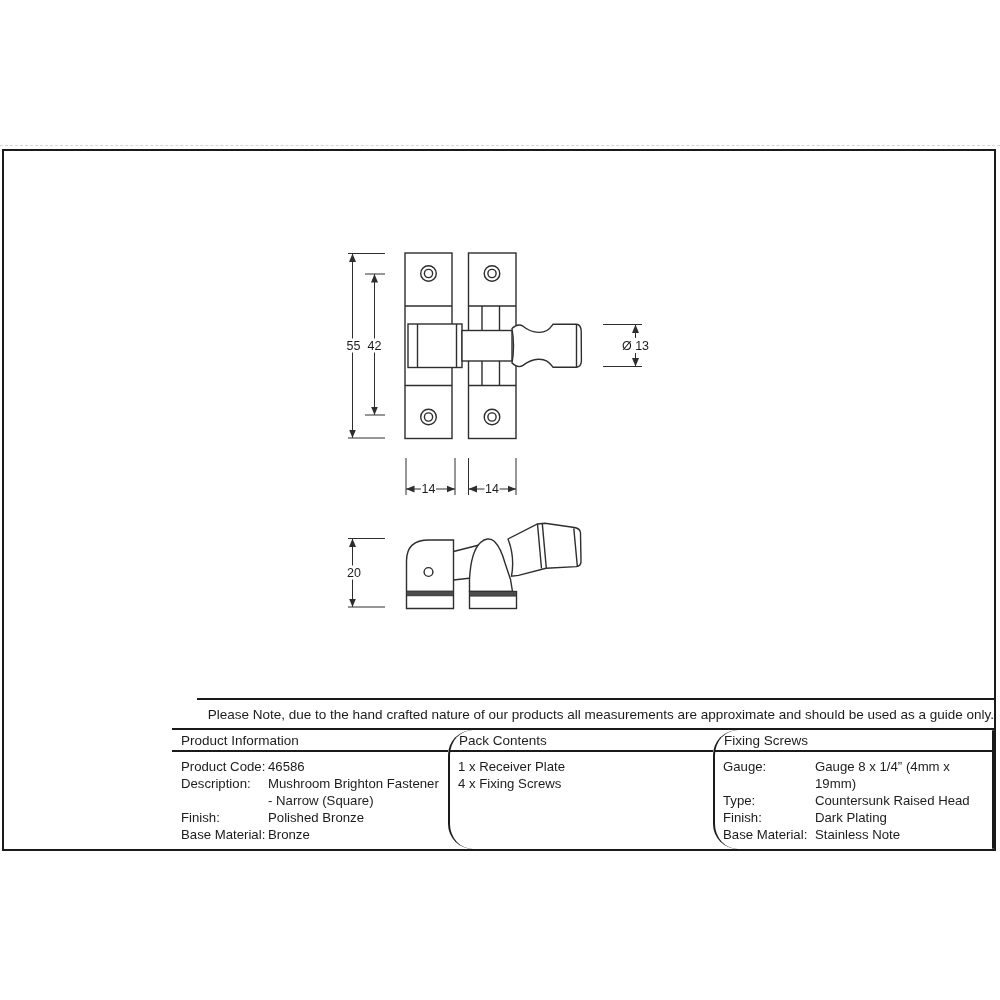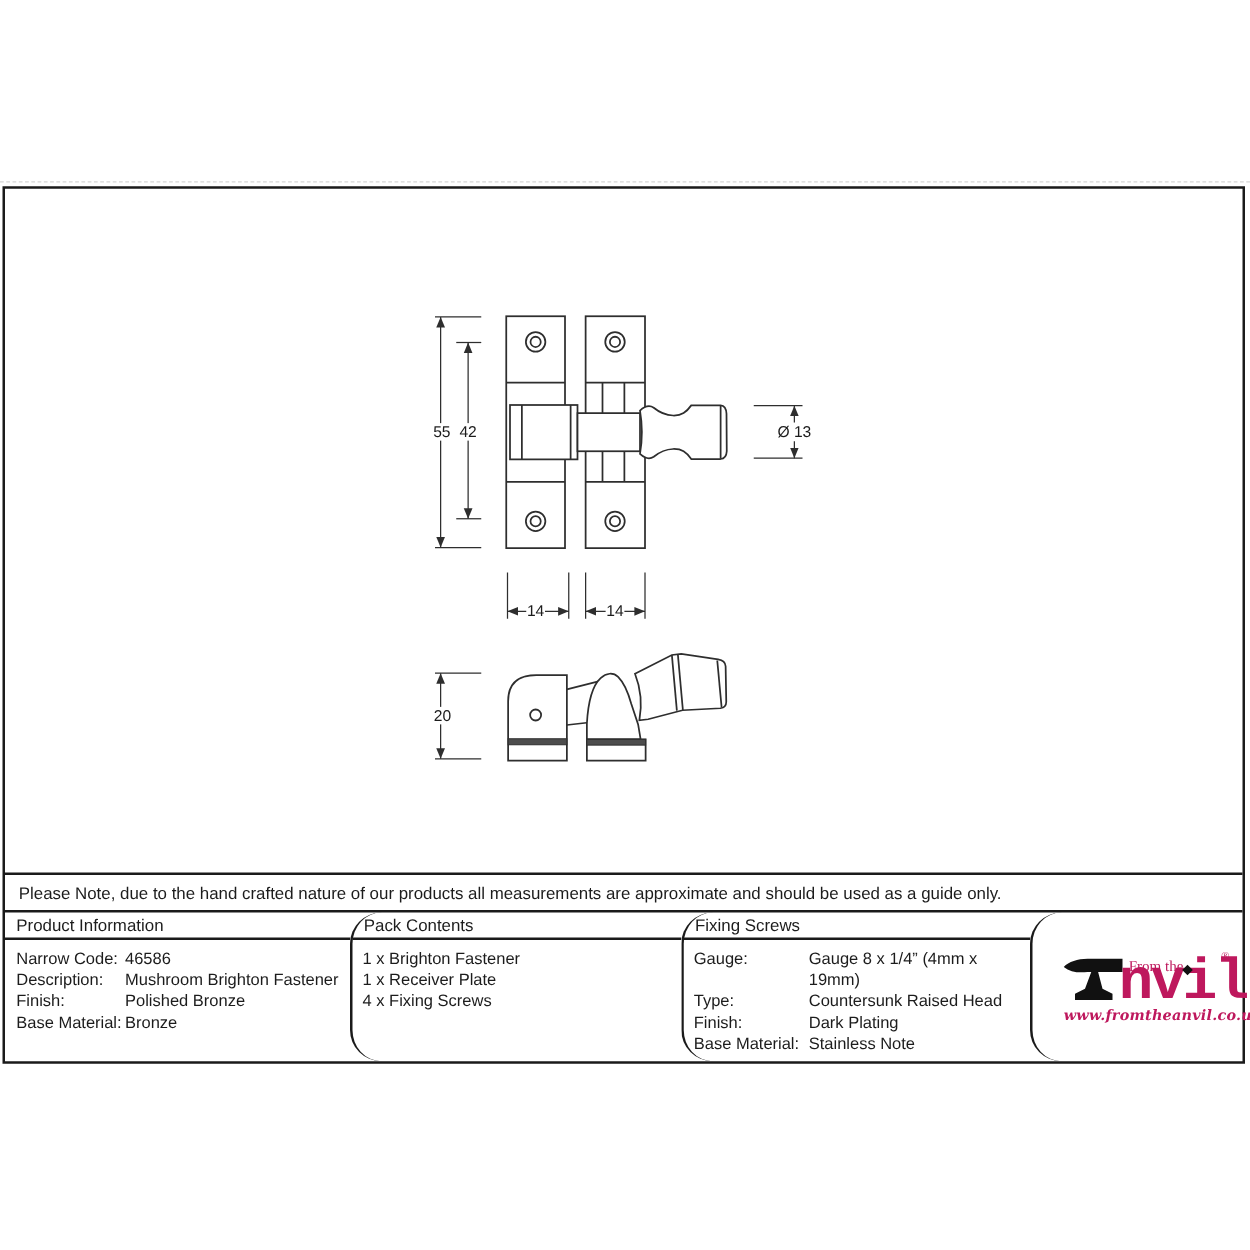--- a/index.html
+++ b/index.html
@@ -4,21 +4,21 @@
 <style>
   html,body{margin:0;padding:0;}
   body{
     width:1000px;height:1000px;background:#ffffff;position:relative;
     font-family:"Liberation Sans",sans-serif;color:#1c1c1c;overflow:hidden;
   }
   #artifact-line{position:absolute;left:0;top:145px;width:1000px;border-top:1px dashed #d6d6d6;}
   #frame{
     position:absolute;left:2px;top:149px;width:994px;height:702px;
     border:2px solid #1a1a1a;box-sizing:border-box;
-    display:flex;flex-direction:column;background:transparent;
+    display:flex;flex-direction:column;background:transparent;align-items:flex-end;
   }
   .drawing-area{height:547px;position:relative;}
   #drawing-svg{position:absolute;left:0;top:0;pointer-events:none;}
   .note-row{
     border-top:2px solid #1a1a1a;height:30px;box-sizing:border-box;
     display:flex;align-items:center;padding-left:11px;font-size:13.5px;
   }
   .lower{flex:1;border-top:2px solid #1a1a1a;display:grid;grid-template-columns:276px 265px 279px 1fr;}
   .col{display:flex;flex-direction:column;border-left:2px solid #1a1a1a;min-width:0;border-radius:25px;}
   .col.first{border-left:none;}
@@ -180,44 +180,47 @@
   </div>
 
   <div class="lower">
 
     <div class="col first col1">
       <div class="col-header">
         <span>Product Information</span>
       </div>
       <div class="col-body">
         <div class="kv">
-          <span class="k">Narrow Code:</span>
+          <span class="k">Product Code:</span>
           <span class="v">46586</span>
         </div>
         <div class="kv">
           <span class="k">Description:</span>
           <span class="v">Mushroom Brighton Fastener</span>
+        </div>
+        <div class="kv">
+          <span class="k"></span>
+          <span class="v">- Narrow (Square)</span>
         </div>
         <div class="kv">
           <span class="k">Finish:</span>
           <span class="v">Polished Bronze</span>
         </div>
         <div class="kv">
           <span class="k">Base Material:</span>
           <span class="v">Bronze</span>
         </div>
       </div>
     </div>
 
     <div class="col col2">
       <div class="col-header">
         <span>Pack Contents</span>
       </div>
       <div class="col-body">
-        <div class="li">1 x Brighton Fastener</div>
         <div class="li">1 x Receiver Plate</div>
         <div class="li">4 x Fixing Screws</div>
       </div>
     </div>
 
     <div class="col col3">
       <div class="col-header">
         <span>Fixing Screws</span>
       </div>
       <div class="col-body">

